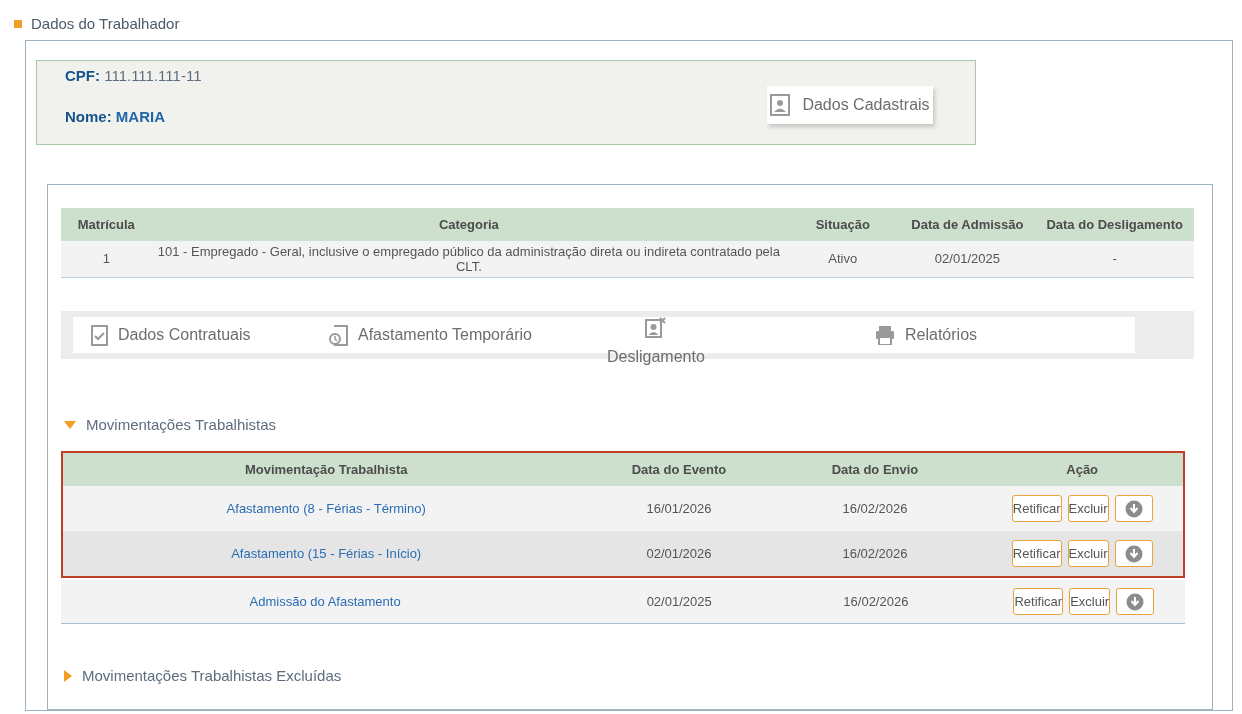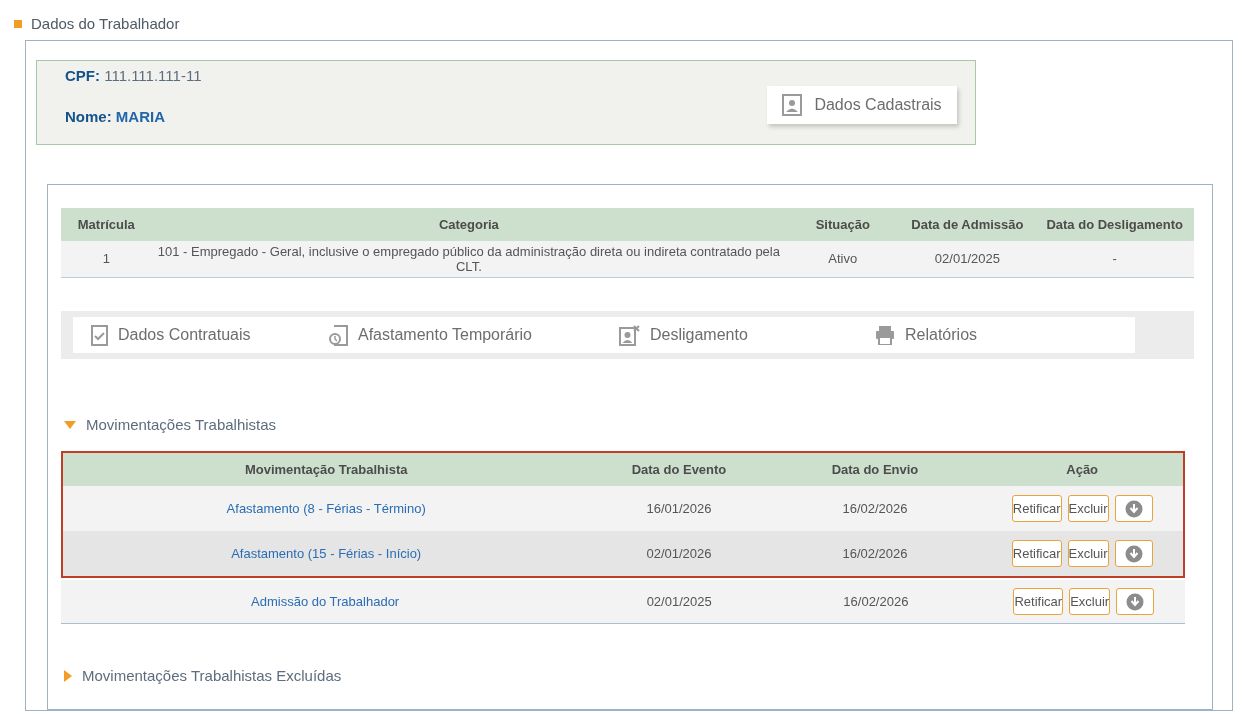--- a/index.html
+++ b/index.html
@@ -11,34 +11,34 @@
   .outer-box { position:absolute; left:25px; top:40px; width:1208px; height:671px; border:1px solid #9db3c1; background:#fff; }
 
   
   .worker-card { position:absolute; left:10px; top:19px; width:940px; height:85px; background:#f1f1ee; border:1px solid #a9c7a9; }
   .worker-line { position:absolute; left:28px; font-size:15px; }
   .cpf-line { top:6px; }
   .name-line { top:47px; }
   .lbl-strong { color:#14538c; font-weight:bold; }
   .cpf-val { color:#5d6d7e; }
   .name-val { color:#2167a8; font-weight:bold; }
-  .registry-btn { position:absolute; left:730px; top:25px; width:190px; height:38px; background:#fff; border:none; box-shadow:2px 3px 4px rgba(0,0,0,0.18); display:flex; align-items:center; justify-content:center; gap:12px; color:#6d6d6d; font-size:16px; cursor:pointer; font-family:inherit; }
+  .registry-btn { position:absolute; left:730px; top:25px; width:166px; height:38px; background:#fff; border:none; box-shadow:2px 3px 4px rgba(0,0,0,0.18); display:flex; align-items:center; justify-content:center; gap:12px; color:#6d6d6d; font-size:16px; cursor:pointer; font-family:inherit; }
 
   .inner-box { position:absolute; left:21px; top:143px; width:1166px; height:526px; border:1px solid #9db3c1; background:#fff; }
 
   
   .reg-table { position:absolute; left:13px; top:23px; width:1133px; border-collapse:collapse; font-size:13px; }
   .reg-table th { background:#cde0cd; height:33px; color:#4c4c4c; font-weight:bold; text-align:center; }
   .reg-table td { background:#f3f3f3; height:36px; color:#555; text-align:center; border-bottom:1px solid #b9cedd; }
 
   
   .actions-bar { position:absolute; left:13px; top:126px; width:1133px; height:48px; background:#ececec; }
   .actions-strip { position:absolute; left:12px; top:6px; width:1062px; height:36px; background:#fff; }
   .action-item { position:absolute; top:0; height:36px; display:flex; align-items:center; gap:10px; color:#6d6d6d; font-size:16px; cursor:pointer; background:none; border:none; font-family:inherit; }
-  .ai-0 { left:18px; } .ai-1 { left:256px; } .ai-2 { left:546px; } .ai-3 { left:802px; }
+  .ai-0 { left:18px; } .ai-1 { left:256px; } .ai-2 { left:534px;flex-direction:column; } .ai-3 { left:802px; }
 
   
   .section-head { position:absolute; display:flex; align-items:center; gap:10px; color:#5d6d7d; font-size:15px; cursor:pointer; background:none; border:none; font-family:inherit; }
   .mov-head { left:16px; top:231px; }
   .excl-head { left:16px; top:482px; }
   .tri-down { width:0; height:0; border-left:6px solid transparent; border-right:6px solid transparent; border-top:8px solid #f29e25; }
   .tri-right { width:0; height:0; border-top:6px solid transparent; border-bottom:6px solid transparent; border-left:8px solid #f29e25; }
 
   
   .hl-box { position:absolute; left:13px; top:266px; width:1124px; border:2px solid #bf3f26; }
@@ -193,21 +193,21 @@
             <svg width="18" height="18" viewBox="0 0 18 18">
               <circle cx="9" cy="9" r="8.5" fill="#8c8c8c"></circle>
               <path d="M9 4 v7 M5.5 8 l3.5 4 l3.5 -4" stroke="#fff" stroke-width="2" fill="none"></path>
             </svg>
           </button>
         </div>
       </div>
     </div>
 
     <div class="tail-row mrow data-row row-alt">
-      <div class="mc1"><a class="mov-link">Admissão do Trabalhador</a></div>
+      <div class="mc1"><a class="mov-link">Admissão do Afastamento</a></div>
       <div class="mc2">02/01/2025</div>
       <div class="mc3">16/02/2026</div>
       <div class="mc4 btn-cell">
         <button class="amber-btn">Retificar</button>
         <button class="amber-btn">Excluir</button>
         <button class="circle-btn">
           <svg width="18" height="18" viewBox="0 0 18 18">
             <circle cx="9" cy="9" r="8.5" fill="#8c8c8c"></circle>
             <path d="M9 4 v7 M5.5 8 l3.5 4 l3.5 -4" stroke="#fff" stroke-width="2" fill="none"></path>
           </svg>

